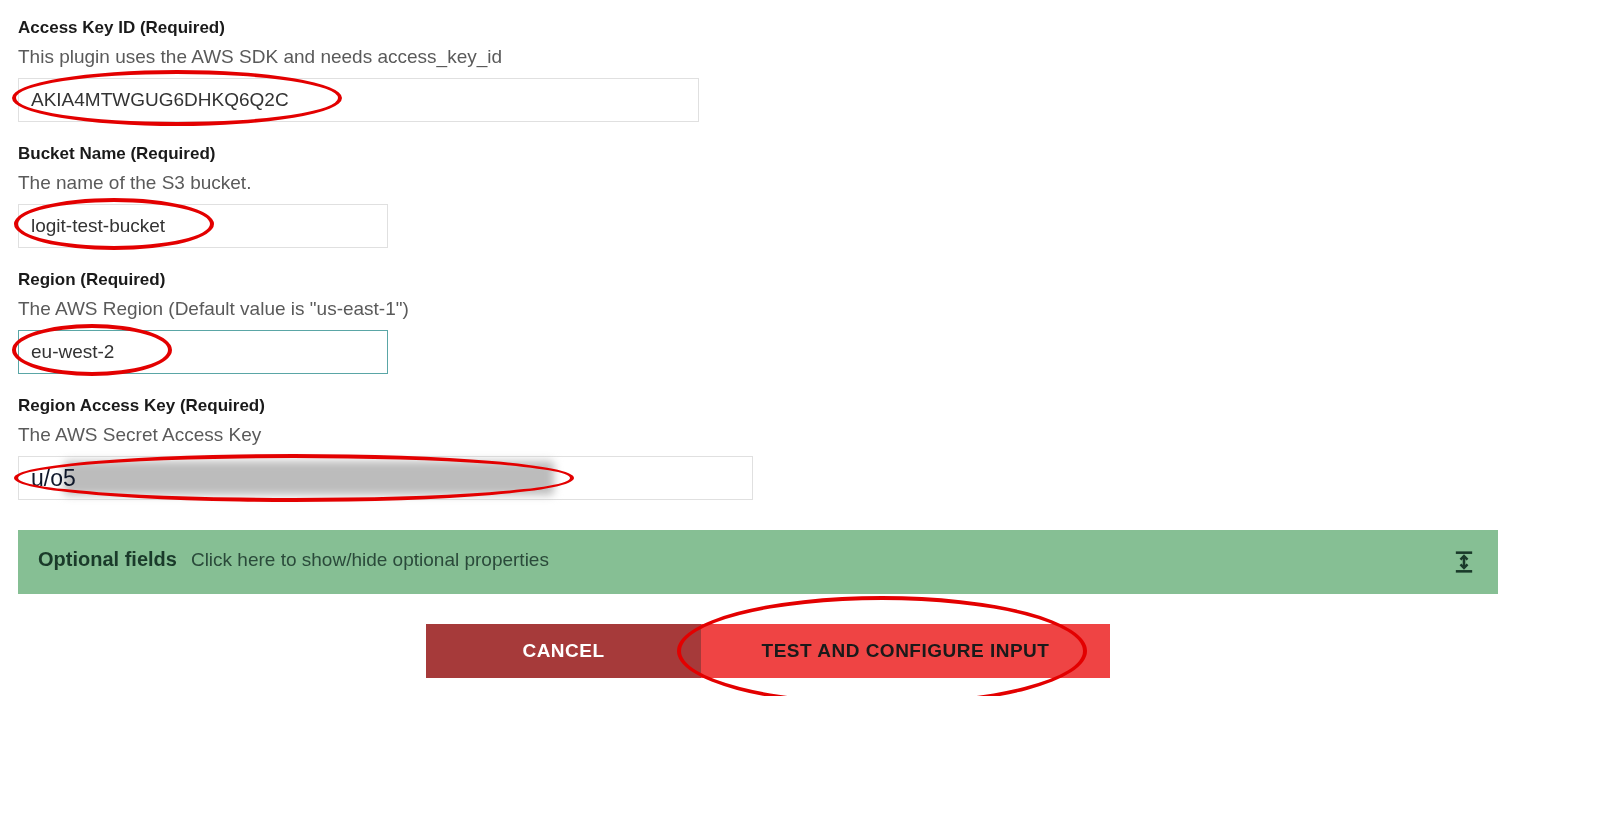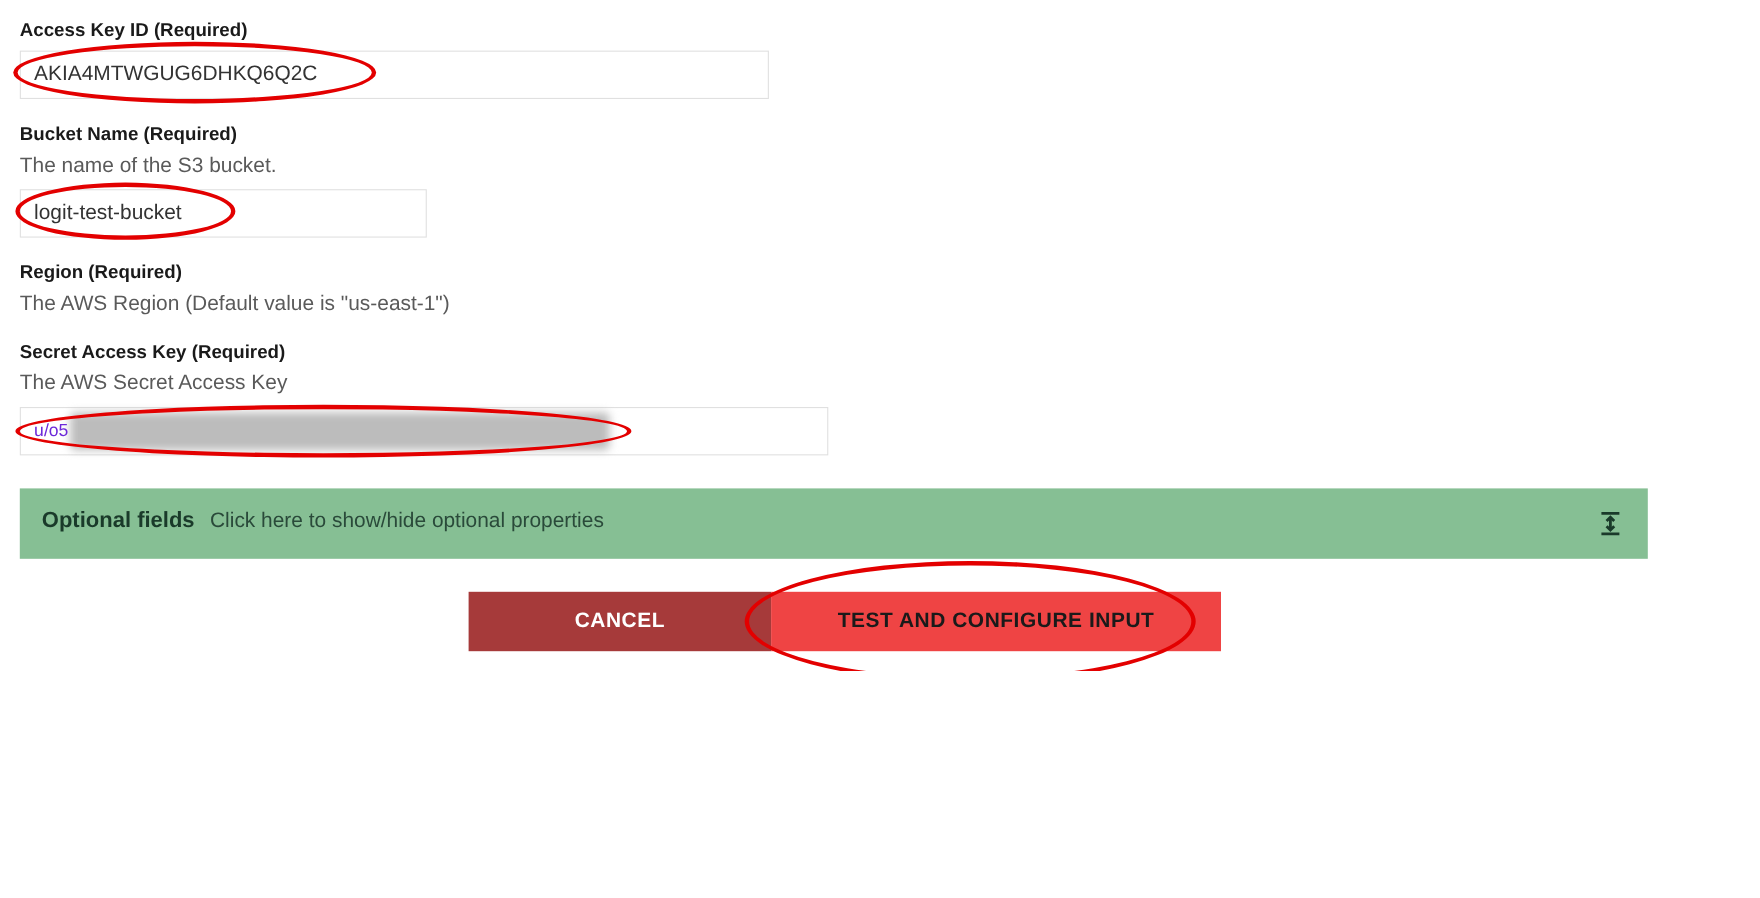--- a/index.html
+++ b/index.html
@@ -60,22 +60,22 @@
       position: absolute;
       left: 45px;
       top: 4px;
       width: 490px;
       height: 34px;
       background: #bcbcbc;
       filter: blur(4px);
       border-radius: 4px;
     }
     .secret-prefix {
-      font-size: 16px;
-      color: #6d28d9;
+      font-size: 23px;
+      color: #0f172a;
       position: relative;
       z-index: 2;
     }
     .optional-bar {
       width: 1480px;
       background: #86bf94;
       padding: 18px 20px;
       display: flex;
       align-items: flex-start;
       justify-content: space-between;
@@ -148,42 +148,47 @@
       height: 110px;
     }
   </style>
 </head>
 <body>
 
 <div class="form-container">
 
   <div class="field-group">
     <label class="field-label">Access Key ID (Required)</label>
+    <div class="field-description">This plugin uses the AWS SDK and needs access_key_id</div>
     <div class="anno-wrap">
       <input type="text" class="text-input" value="AKIA4MTWGUG6DHKQ6Q2C" style="">
       <div class="anno" style="left:-6px; top:-8px; width:330px; height:56px;"></div>
     </div>
   </div>
 
   <div class="field-group">
     <label class="field-label">Bucket Name (Required)</label>
     <div class="field-description">The name of the S3 bucket.</div>
     <div class="anno-wrap">
       <input type="text" class="text-input small" value="logit-test-bucket" style="">
       <div class="anno" style="left:-4px; top:-6px; width:200px; height:52px;"></div>
     </div>
   </div>
 
   <div class="field-group">
     <label class="field-label">Region (Required)</label>
     <div class="field-description">The AWS Region (Default value is "us-east-1")</div>
-  </div>
-
-  <div class="field-group">
-    <label class="field-label">Secret Access Key (Required)</label>
+    <div class="anno-wrap">
+      <input type="text" class="text-input small focused" value="eu-west-2" style="">
+      <div class="anno" style="left:-6px; top:-6px; width:160px; height:52px;"></div>
+    </div>
+  </div>
+
+  <div class="field-group">
+    <label class="field-label">Region Access Key (Required)</label>
     <div class="field-description">The AWS Secret Access Key</div>
     <div class="anno-wrap">
       <div class="secret-input-wrapper">
         <span class="secret-prefix">u/o5</span>
         <div class="secret-blur"></div>
       </div>
       <div class="anno" style="left:-4px; top:-2px; width:560px; height:48px;"></div>
     </div>
   </div>
 

